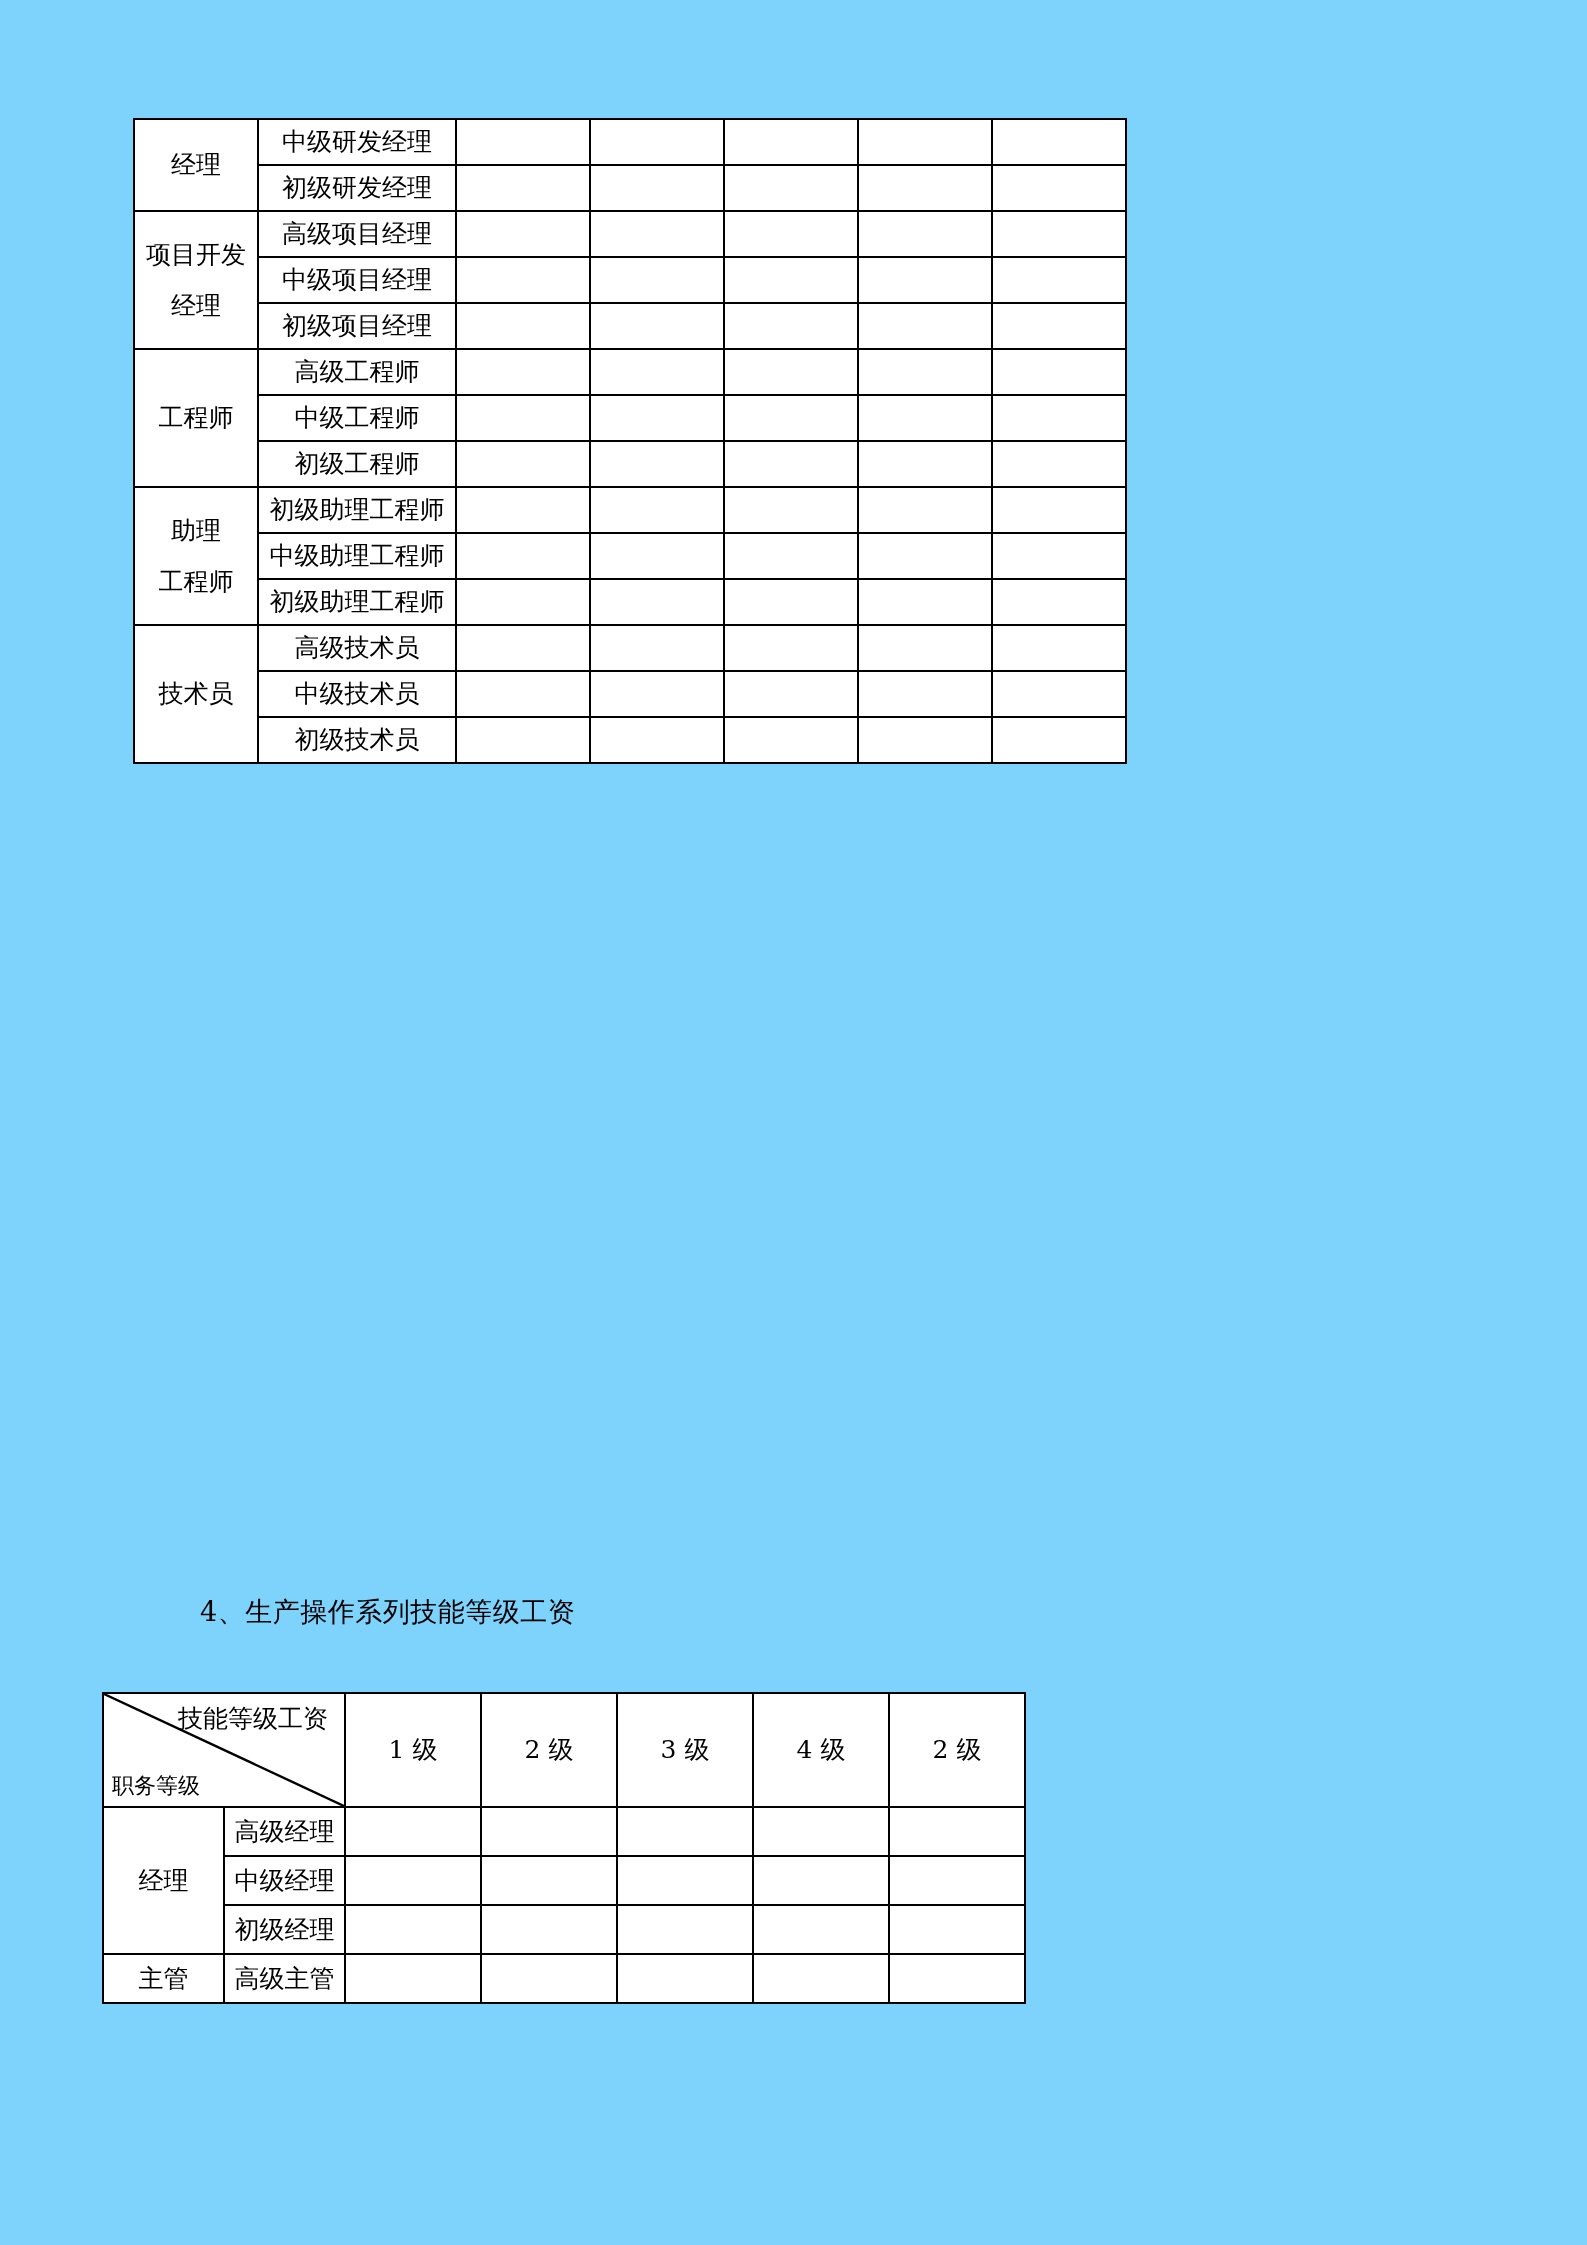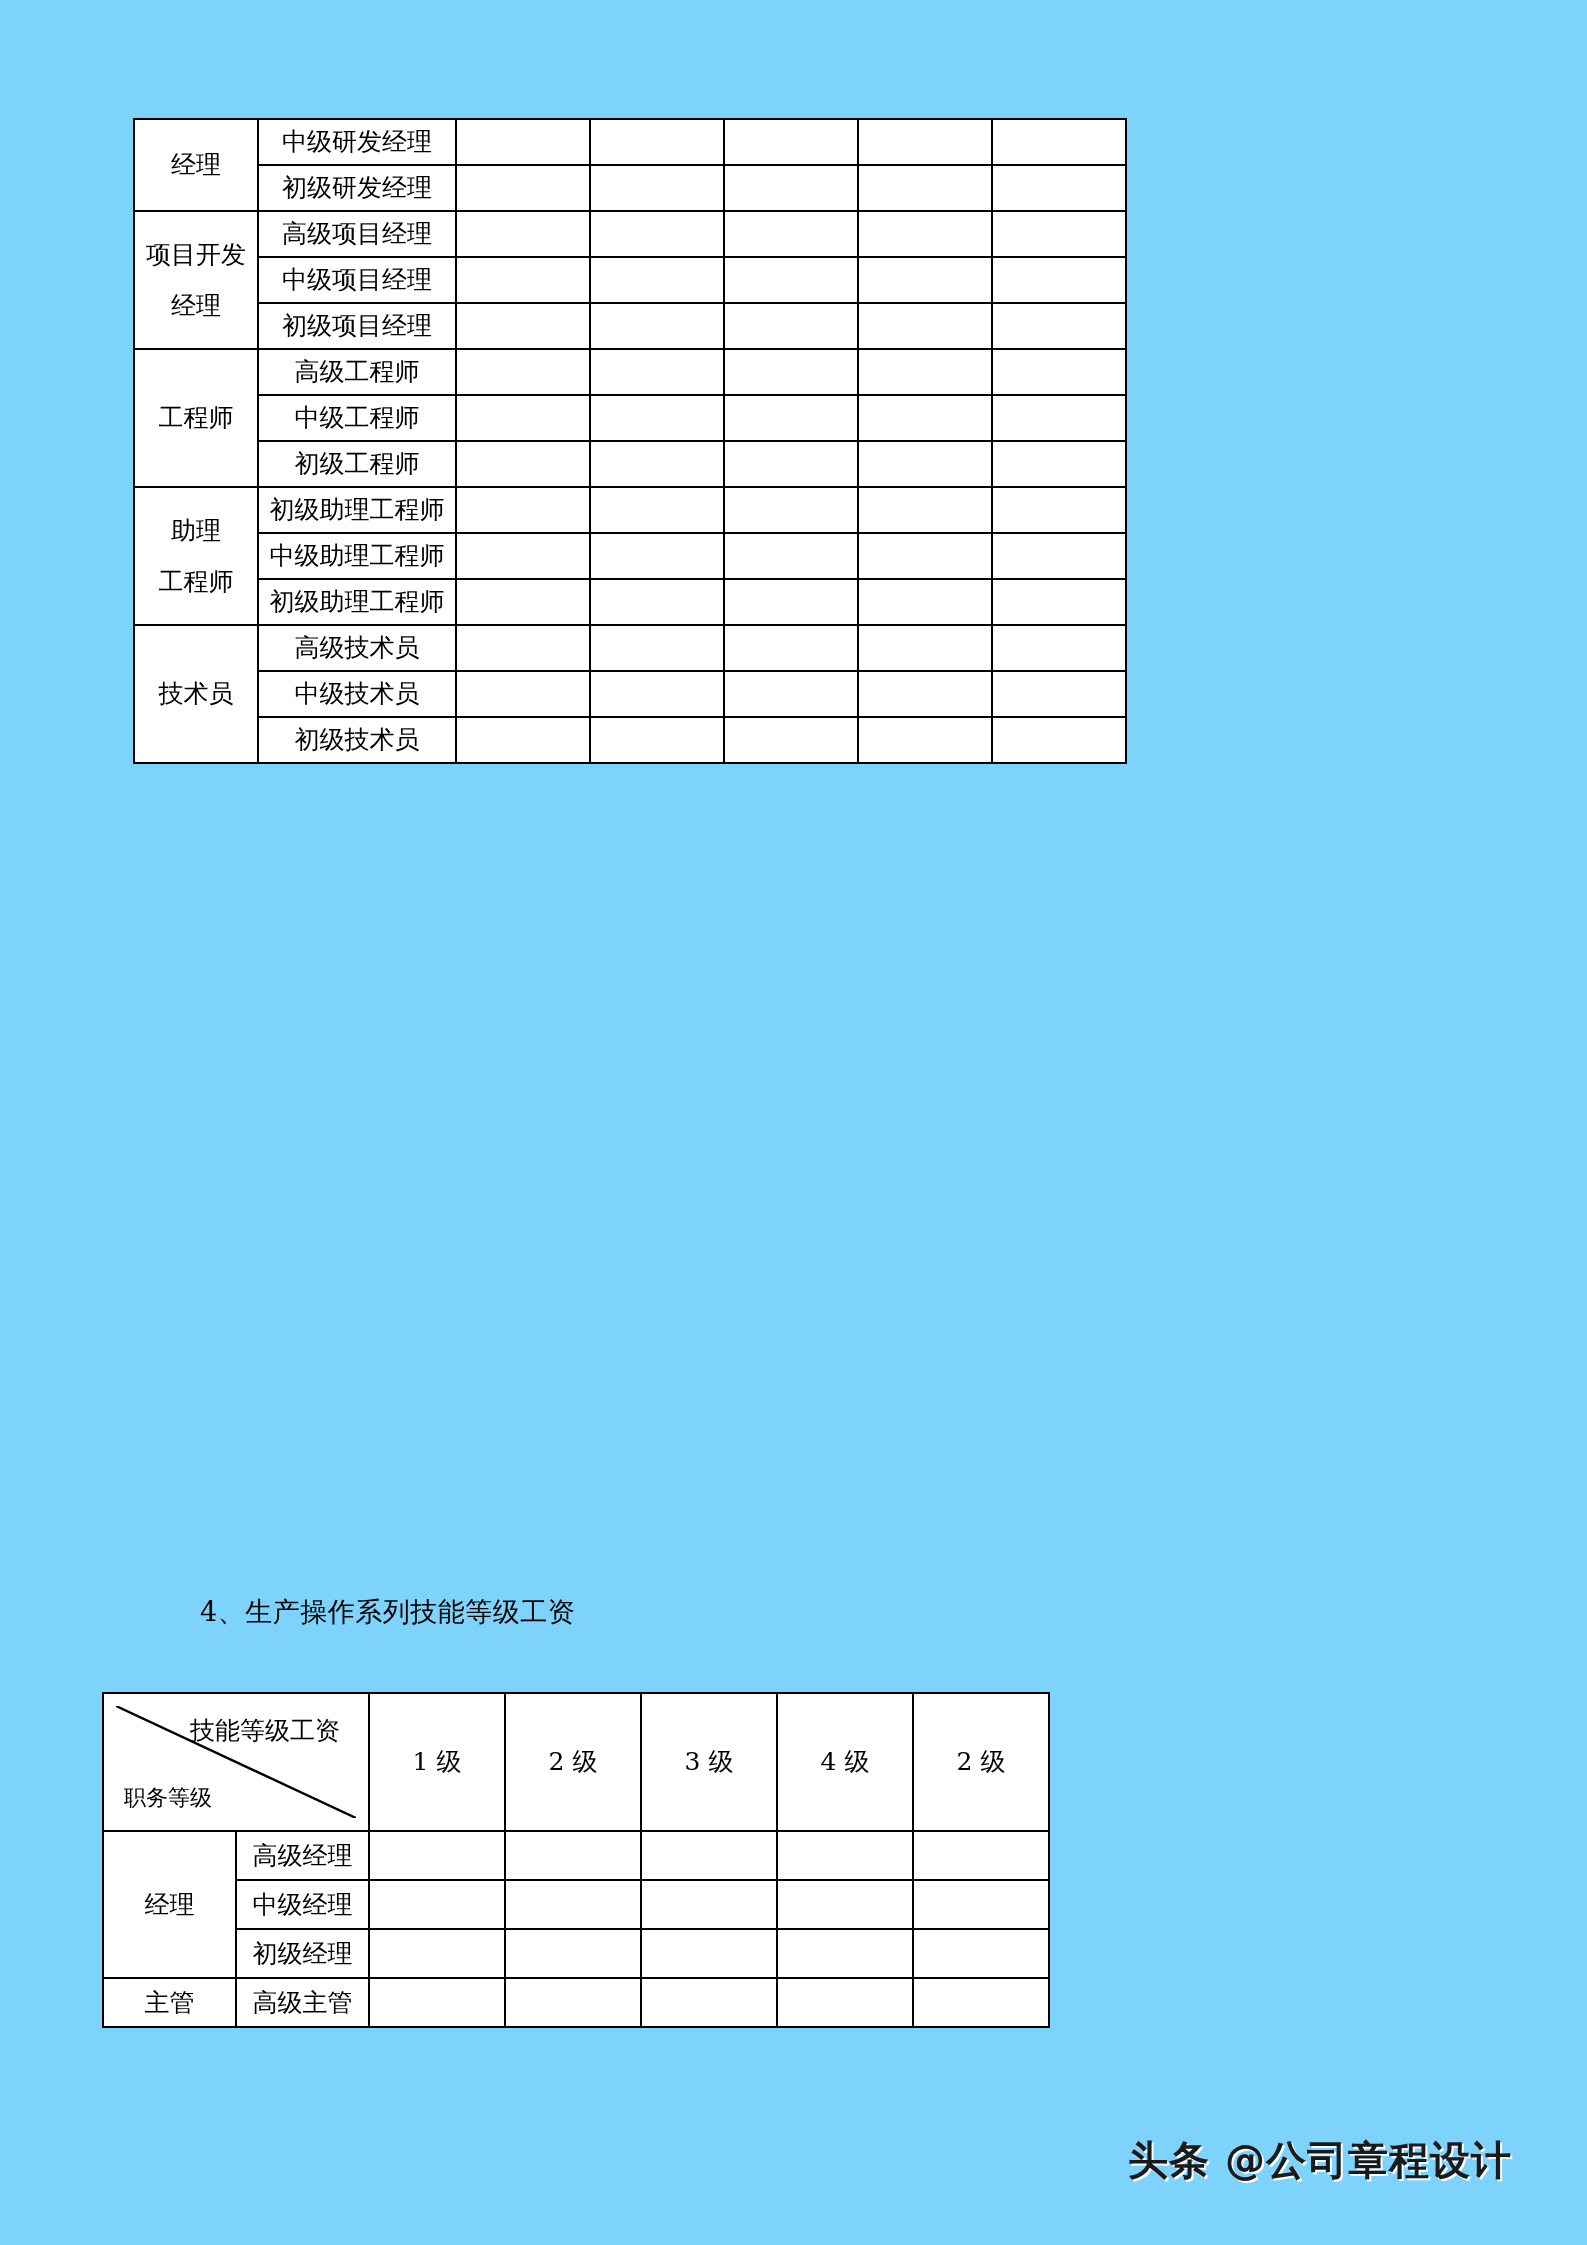--- a/index.html
+++ b/index.html
@@ -66,21 +66,21 @@
     white-space: nowrap;
   }
 
   
   #table-prod {
     left: 102px;
     top: 1692px;
     width: 908px;
   }
   #table-prod td { height: 47px; }
-  #table-prod td.corner { width: 240px; height: 112px; position: relative; padding: 12px; text-align: center; }
+  #table-prod td.corner { width: 240px; height: 112px; position: relative; padding: 0; text-align: center; }
   #table-prod td.group2 { width: 108px; }
   #table-prod td.title2 { width: 132px; }
   #table-prod td.lvlhead { width: 134px; font-size: 25px; border-radius: 26px; }
   #table-prod td.cell2   { width: 134px; }
 
   
   .corner-inner {
     position: relative;
     width: 100%;
     height: 100%;
@@ -312,15 +312,14 @@
           <td class="title2">高级主管</td>
           <td class="cell2"></td>
           <td class="cell2"></td>
           <td class="cell2"></td>
           <td class="cell2"></td>
           <td class="cell2"></td>
         </tr>
       </tbody>
   </table>
 
-  <div id="watermark">头条 @公司章程设计</div>
 
 </div>
 
 </body></html>

